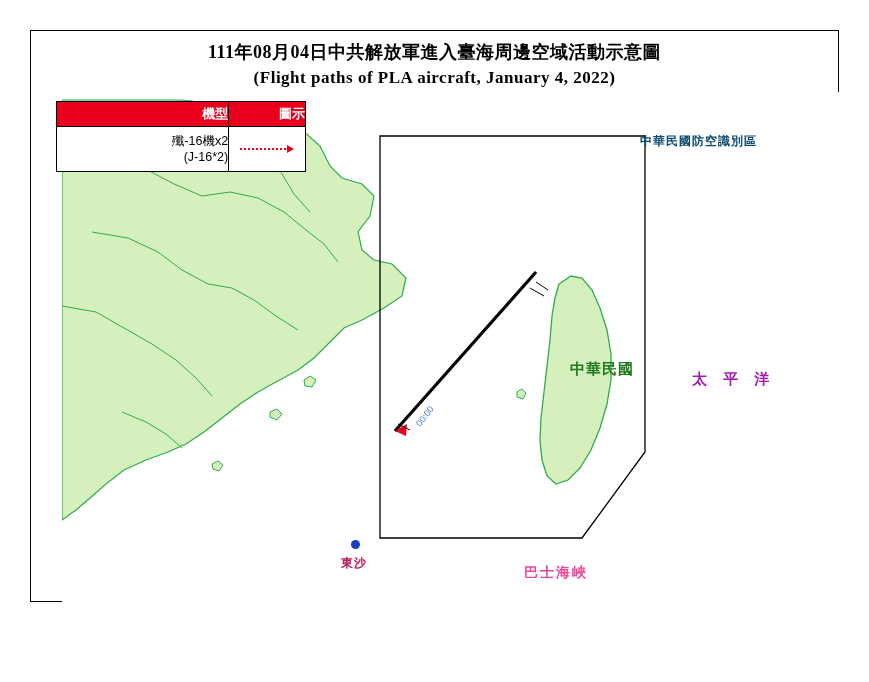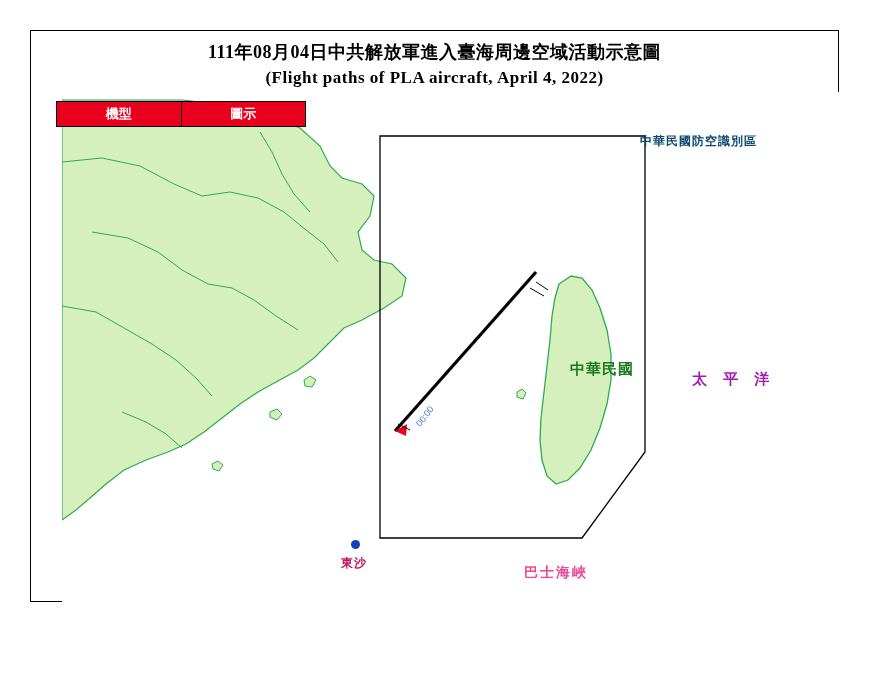--- a/index.html
+++ b/index.html
@@ -58,21 +58,21 @@
     left: 25px;
     top: 70px;
     width: 250px;
     border-collapse: collapse;
     background: #ffffff;
     z-index: 20;
   }
   #legend td, #legend th {
     border: 1px solid #000000;
     padding: 0;
-    text-align: center;
+    text-align: right;
     vertical-align: middle;
   }
   #legend thead th {
     background: #e8001c;
     color: #ffffff;
     font-size: 13px;
     font-weight: bold;
     height: 24px;
     font-family: "Liberation Sans", sans-serif;
   }
@@ -185,21 +185,21 @@
 </style>
 </head>
 <body>
 
 <div id="page">
 
   <div id="frame">
 
     <div id="title-block">
       <div class="title-line" id="title-line1">111年08月04日中共解放軍進入臺海周邊空域活動示意圖</div>
-      <div class="title-line" id="title-line2">(Flight paths of PLA aircraft, April 4, 2022)</div>
+      <div class="title-line" id="title-line2">(Flight paths of PLA aircraft, January 4, 2022)</div>
     </div>
 
     <div id="map-canvas">
       <svg width="807" height="540" viewBox="0 0 807 540" xmlns="http://www.w3.org/2000/svg">
 
         <rect x="0" y="0" width="807" height="540" fill="#ffffff"></rect>
 
         <path fill="#d6f0bd" stroke="#2eab4f" stroke-width="1.2" d="M0,8 L120,8 L175,14 L215,26 L238,36 L258,54 L268,74 L280,86 L300,92 L312,104 L308,124 L296,140
              L300,158 L312,168 L330,172 L344,186 L340,204 L322,216 L300,228 L282,236 L266,252 L252,266
              L236,278 L214,290 L196,300 L178,312 L160,326 L142,340 L124,352 L106,360 L84,368 L62,378
@@ -245,17 +245,29 @@
     </div>
 
     <table id="legend">
       <thead>
         <tr>
           <th>機型</th>
           <th>圖示</th>
         </tr>
       </thead>
       <tbody>
+        <tr>
+          <td class="legend-type-cell">
+            <div>殲-16機x2</div>
+            <div>(J-16*2)</div>
+          </td>
+          <td class="legend-sym-cell">
+            <div class="sym-wrap" style="color:#e8001c;">
+              <span class="dash-line" style="border-top-color:#e8001c;"></span>
+                <span class="arrow-head"></span>
+            </div>
+          </td>
+        </tr>
       </tbody>
     </table>
 
   </div>
 </div>
 
 </body></html>

